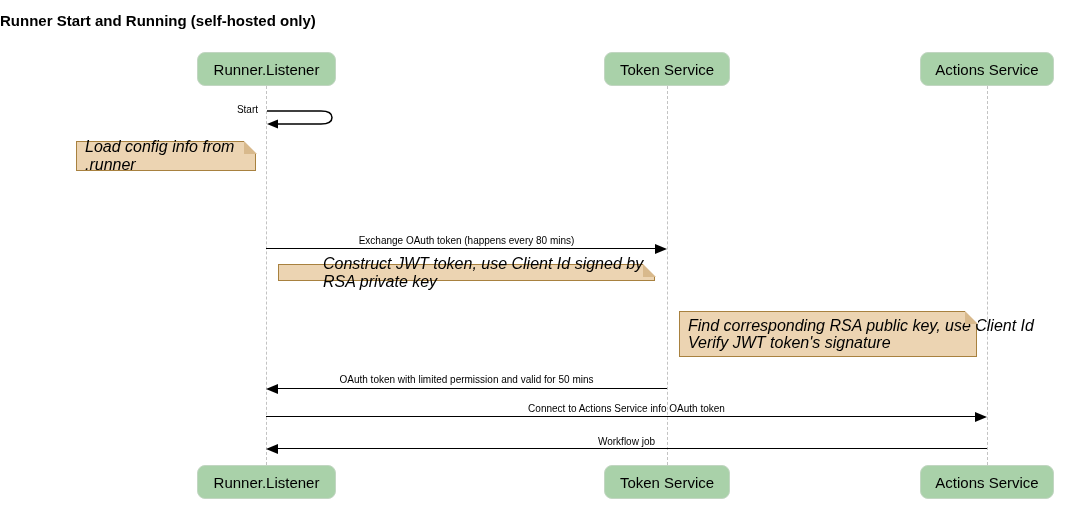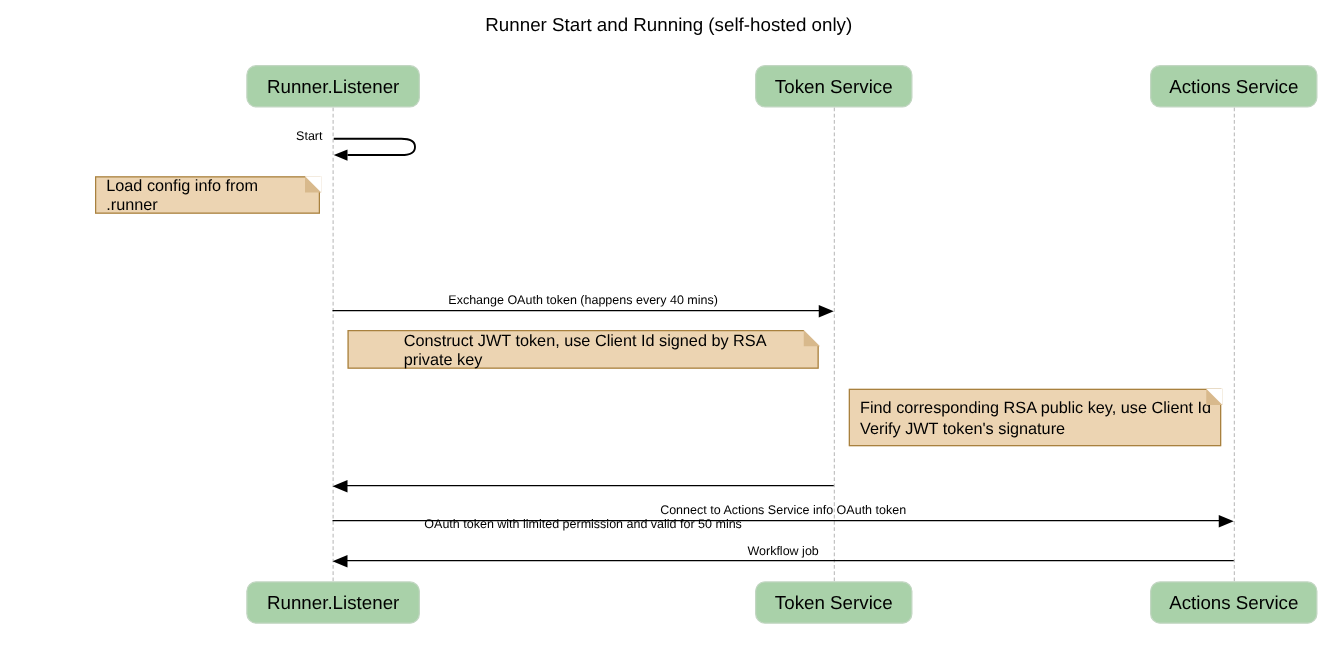--- a/index.html
+++ b/index.html
@@ -6,43 +6,44 @@
   .canvas{
     position:relative;
     width:1070px;height:525px;
     background:#ffffff;
     font-family:"Liberation Sans","DejaVu Sans",sans-serif;
     color:#000;
     overflow:hidden;
   }
   .title{
     position:absolute;top:12px;left:0;width:100%;
-    text-align:center;font-size:15px;font-weight:normal;
+    font-size:15px;font-weight:bold;
   }
   .lifeline{
     position:absolute;top:86px;height:379px;width:0;
     border-left:1px dashed var(--lifeline,#c3c3c3);
   }
   .pbox{
     position:absolute;height:34px;
     background:var(--participant-fill,#a9d1a9);
     border:1px solid var(--participant-border,#c2d6c2);
     border-radius:8px;
     display:flex;align-items:center;justify-content:center;
     font-size:15px;
     box-sizing:border-box;
   }
   .note{
     position:absolute;
     background:var(--note-fill,#ecd4b2);
     border:1.5px solid var(--note-border,#a8813f);
     box-sizing:border-box;
-    font-size:13px;
+    font-size:16px;
     display:flex;align-items:center;justify-content:center;
     padding:2px 8px;
+    font-style:italic;
   }
   .note::before{
     content:"";position:absolute;top:-1.5px;right:-1.5px;
     width:0;height:0;border-style:solid;border-width:0 13px 13px 0;
     border-color:#ffffff #ffffff var(--note-fold,#d8b98c) var(--note-fold,#d8b98c);
   }
   .note.left-text{justify-content:flex-start;align-items:flex-start;padding:5px 8px;}
   .note .line{display:block;line-height:17px;white-space:nowrap;}
   .msg-label{
     position:absolute;font-size:10px;line-height:14px;text-align:center;
@@ -82,36 +83,36 @@
   <svg class="selfloop" style="left:266px;top:105px;" width="72" height="28">
     <path d="M1,6 H55 Q66,6 66,12.5 Q66,19 55,19 H12" fill="none" stroke="#000000" stroke-width="1.5"></path>
     <polygon points="12,14.5 12,23.5 1,19" fill="#000000"></polygon>
   </svg>
 
   <div class="note" style="left:76px;top:141px;width:180px;height:30px;">
     <span>Load config info from .runner</span>
   </div>
 
 
-  <div class="msg-label" style="left:266px;top:234px;width:401px;">Exchange OAuth token (happens every 40 mins)</div>
+  <div class="msg-label" style="left:266px;top:234px;width:401px;">Exchange OAuth token (happens every 80 mins)</div>
   <div class="msg-line" style="left:266px;top:248px;width:390px;"></div>
   <div class="arr arr-right" style="left:655px;top:244px;"></div>
 
-  <div class="note" style="left:278px;top:264px;width:377px;height:31px;padding-left:44px;">
+  <div class="note" style="left:278px;top:264px;width:377px;height:17px;padding-left:44px;">
     <span>Construct JWT token, use Client Id signed by RSA private key</span>
   </div>
 
   <div class="note left-text" style="left:679px;top:311px;width:298px;height:46px;">
     <span>
       <span class="line">Find corresponding RSA public key, use Client Id</span>
       <span class="line">Verify JWT token's signature</span>
     </span>
   </div>
 
-  <div class="msg-label" style="left:266px;top:373px;width:401px;margin-top:40px;">OAuth token with limited permission and valid for 50 mins</div>
+  <div class="msg-label" style="left:266px;top:373px;width:401px;">OAuth token with limited permission and valid for 50 mins</div>
   <div class="msg-line" style="left:277px;top:388px;width:390px;"></div>
   <div class="arr arr-left" style="left:266px;top:384px;"></div>
 
   <div class="msg-label" style="left:266px;top:402px;width:721px;">Connect to Actions Service info OAuth token</div>
   <div class="msg-line" style="left:266px;top:416px;width:710px;"></div>
   <div class="arr arr-right" style="left:975px;top:412px;"></div>
 
   <div class="msg-label" style="left:266px;top:435px;width:721px;">Workflow job</div>
   <div class="msg-line" style="left:277px;top:448px;width:710px;"></div>
   <div class="arr arr-left" style="left:266px;top:444px;"></div>

